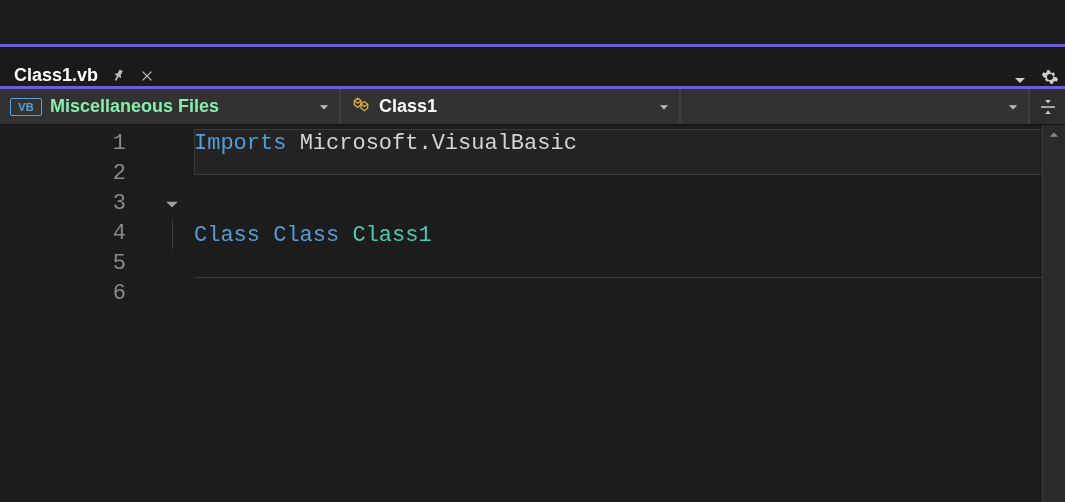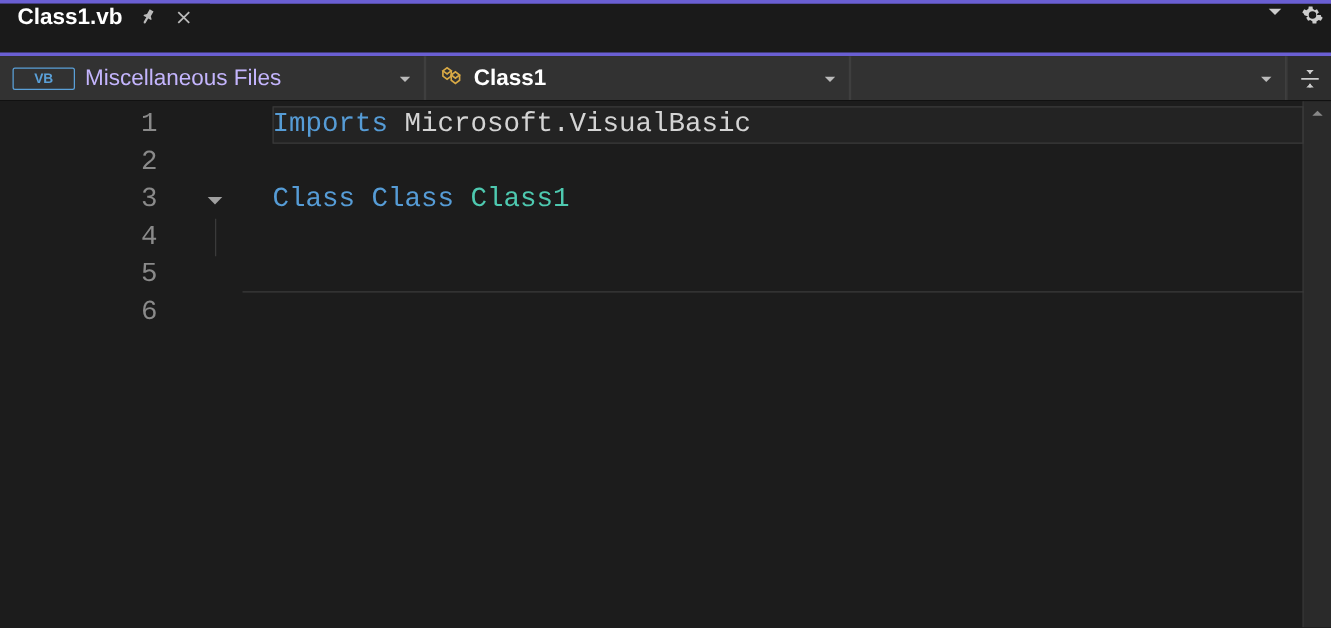--- a/index.html
+++ b/index.html
@@ -1,54 +1,54 @@
 <!DOCTYPE html>
 <html><head>
 <meta charset="utf-8">
 <style>
   * { margin: 0; padding: 0; box-sizing: border-box; }
   html, body { width: 1065px; height: 502px; overflow: hidden; font-family: "Segoe UI", Tahoma, sans-serif; background: #1e1e1e; color: #ccc; }
   .window { display: flex; flex-direction: column; width: 100%; height: 100%; background: #1c1c1c; }
 
   
-  .tabstrip { display: flex; align-items: flex-start; height: 42px; background: #1a1a1a; border-top: 3px solid #6a5fd3; }
+  .tabstrip { display: flex; align-items: flex-end; height: 42px; background: #1a1a1a; border-top: 3px solid #6a5fd3; margin-top: 44px; }
   .tab { display: flex; align-items: center; padding: 0 14px 0 14px; background: #1a1a1a; color: #fff; font-size: 18px; font-weight: 600; gap: 14px; }
   .tab .title { color: #fff; }
   .tab .pin, .tab .close { color: #bbb; cursor: pointer; display: flex; align-items: center; }
   .tabstrip .spacer { flex: 1; }
   .tabstrip .win-menu, .tabstrip .gear { width: 30px; display: flex; align-items: center; justify-content: center; color: #ccc; cursor: pointer; }
   .tabstrip svg { display: block; }
 
   .purple-line { height: 3px; background: #6a5fd3; }
 
   
   .navbar { display: flex; align-items: stretch; height: 36px; background: #2d2d2d; border-bottom: 1px solid #111; }
   .nav-dd { display: flex; align-items: center; gap: 8px; padding: 0 10px; background: #323232; border: 1px solid #3f3f3f; border-top: none; border-bottom: none; font-size: 18px; cursor: pointer; }
   .nav-dd:first-child { border-left: none; }
-  .nav-dd .label { color: #c4b5fd; }
+  .nav-dd .label { color: #86efac; font-weight: bold; }
   .nav-dd .label.bold { font-weight: 700; color: #fff; }
   .nav-dd .chev { margin-left: auto; color: #bbb; }
   .nav-dd.scope { width: 340px; }
   .nav-dd.class { width: 340px; }
   .nav-dd.member { flex: 1; }
   .split-icon { width: 36px; display: flex; align-items: center; justify-content: center; border-left: 1px solid #3f3f3f; cursor: pointer; }
 
-  .vb-badge { display: inline-flex; align-items: center; justify-content: center; width: 50px; height: 18px; border: 1px solid #5aa0d8; color: #5aa0d8; font-size: 11px; font-weight: 700; border-radius: 2px; }
+  .vb-badge { display: inline-flex; align-items: center; justify-content: center; width: 32px; height: 18px; border: 1px solid #5aa0d8; color: #5aa0d8; font-size: 11px; font-weight: 700; border-radius: 2px; }
 
   
   .editor { display: flex; flex: 1; background: #1c1c1c; position: relative; }
   .gutter { width: 150px; background: #1c1c1c; color: #8a8a8a; font-family: Consolas, "Courier New", monospace; font-size: 22px; text-align: right; padding-right: 24px; padding-top: 4px; user-select: none; position: relative; }
   .gutter .ln { height: 30px; line-height: 30px; }
   .fold-col { width: 44px; padding-top: 4px; }
   .fold-col .cell { height: 30px; display: flex; align-items: center; justify-content: center; }
   .fold-col .guide { width: 1px; height: 30px; background: #3a3a3a; margin: 0 auto; }
   .chev-down { color: #a0a0a0; }
 
   .code { flex: 1; font-family: Consolas, "Courier New", monospace; font-size: 22px; padding-top: 4px; position: relative; }
-  .code .line { height: 30px; line-height: 30px; white-space: pre; margin-left: 24px; }
+  .code .line { height: 46px; line-height: 30px; white-space: pre; }
   .code .line.current { background: #232323; outline: 1px solid #3a3a3a; outline-offset: -1px; }
   .kw { color: #569cd6; }
   .type { color: #4ec9b0; }
   .id { color: #d4d4d4; }
 
   .hr-sep { position: absolute; left: 0; right: 0; height: 1px; background: #3a3a3a; }
 
   .scroll-col { width: 22px; background: #2a2a2a; display: flex; flex-direction: column; align-items: center; }
   .scroll-col .arrow { width: 100%; height: 20px; display: flex; align-items: center; justify-content: center; color: #888; cursor: pointer; }
   .scroll-col .track { flex: 1; }

